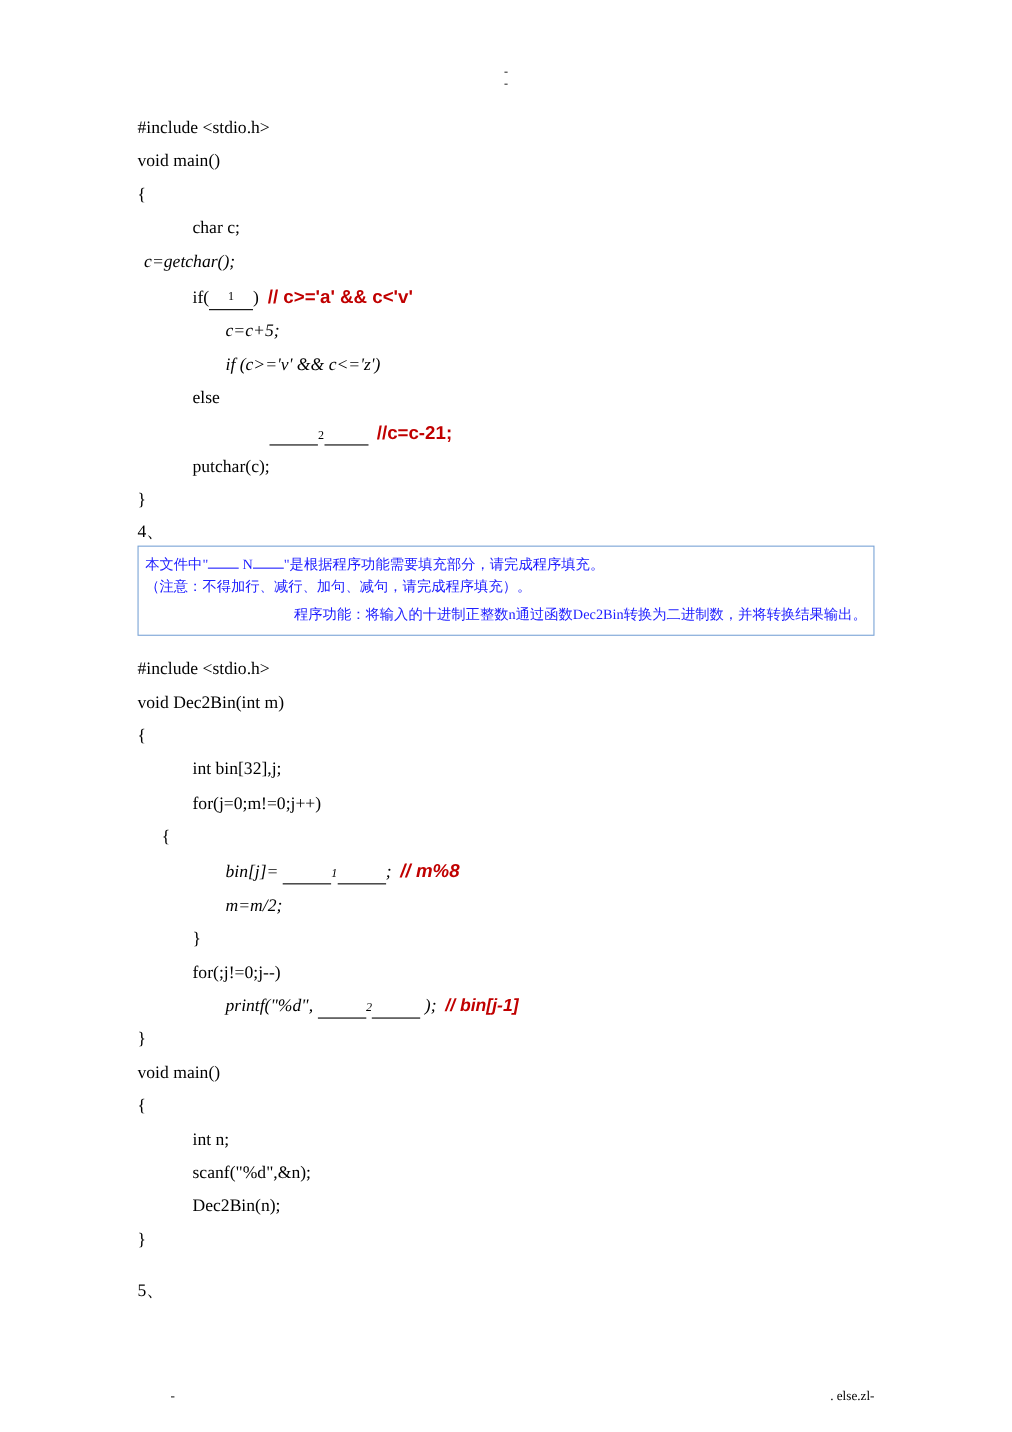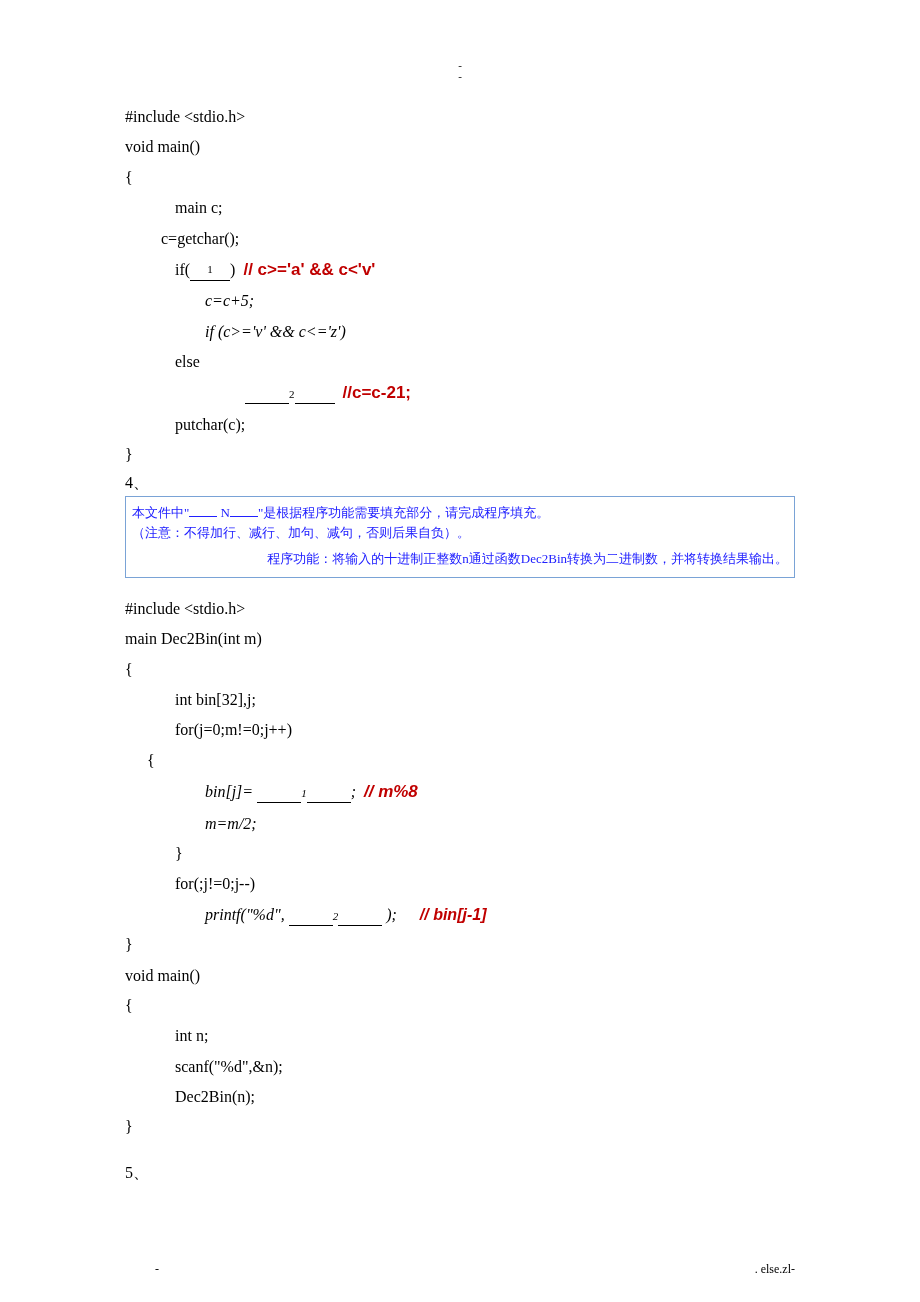--- a/index.html
+++ b/index.html
@@ -46,21 +46,21 @@
     font-size: 17px;
     font-family: Arial, sans-serif;
     margin-left: 4px;
     margin-top: 30px;
   }
   .annotation-sm {
     color: #c00000;
     font-weight: bold;
     font-size: 16px;
     font-family: Arial, sans-serif;
-    margin-left: 19px;
+    margin-left: 4px;
   }
   .section-num {
     font-size: 16px;
     margin-top: 2px;
   }
   .instruction-box {
     border: 1px solid #7aa3d6;
     background: #fff;
     padding: 6px 6px 8px 6px;
     margin-top: 2px;
@@ -94,22 +94,22 @@
 
   <div class="header-dashes">
     <div>-</div>
     <div>-</div>
   </div>
 
   <div class="code">
     <div class="line">#include &lt;stdio.h&gt;</div>
     <div class="line">void main()</div>
     <div class="line">{</div>
-    <div class="line ind2">main c;</div>
-    <div class="line" style="margin-left:36px;">c=getchar();</div>
+    <div class="line ind2">char c;</div>
+    <div class="line" style="margin-left:6px;font-style:italic;">c=getchar();</div>
     <div class="line ind2">
       <span>if(</span><span class="blank">1</span><span>)</span>
       <span class="annotation">// c&gt;='a' &amp;&amp; c&lt;'v'</span>
     </div>
     <div class="line ind3">c=c+5;</div>
     <div class="line ind3">if (c&gt;='v' &amp;&amp; c&lt;='z')</div>
     <div class="line ind2">else</div>
     <div class="line" style="margin-left:120px;">
       <span class="blank" style="min-width:44px;">&nbsp;</span><span style="font-size:11px;">2</span><span class="blank" style="min-width:40px;">&nbsp;</span>
       <span class="annotation">//c=c-21;</span>
@@ -118,27 +118,27 @@
     <div class="line">}</div>
   </div>
 
   <div class="section-num">4、</div>
 
   <div class="instruction-box">
     <div>
       <span>本文件中"</span><span class="ib-mini-blank"></span>
       <span>N</span><span class="ib-mini-blank"></span><span>"是根据程序功能需要填充部分，请完成程序填充。</span>
     </div>
-    <div>（注意：不得加行、减行、加句、减句，否则后果自负）。</div>
+    <div>（注意：不得加行、减行、加句、减句，请完成程序填充）。</div>
     <div style="margin-top:6px;text-align:right;">程序功能：将输入的十进制正整数n通过函数Dec2Bin转换为二进制数，并将转换结果输出。</div>
   </div>
 
   <div class="code">
     <div class="line">#include &lt;stdio.h&gt;</div>
-    <div class="line">main Dec2Bin(int m)</div>
+    <div class="line">void Dec2Bin(int m)</div>
     <div class="line">{</div>
     <div class="line ind2">int bin[32],j;</div>
     <div class="line ind2">for(j=0;m!=0;j++)</div>
     <div class="line" style="margin-left:22px;">{</div>
     <div class="line ind3">
       <span>bin[j]= </span><span class="blank" style="min-width:44px;">&nbsp;</span><span style="font-size:11px;">1</span><span class="blank" style="min-width:44px;">&nbsp;</span><span>;</span>
       <span class="annotation">// m%8</span>
     </div>
     <div class="line ind3">m=m/2;</div>
     <div class="line ind2">}</div>

